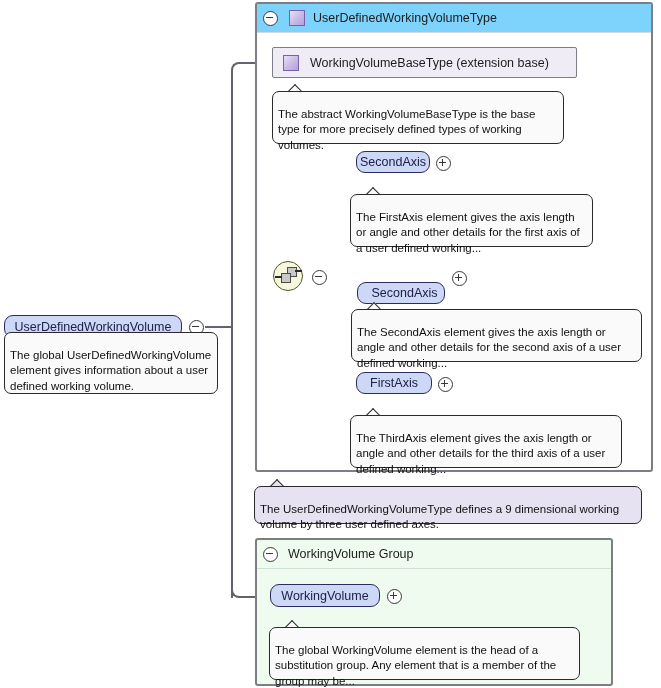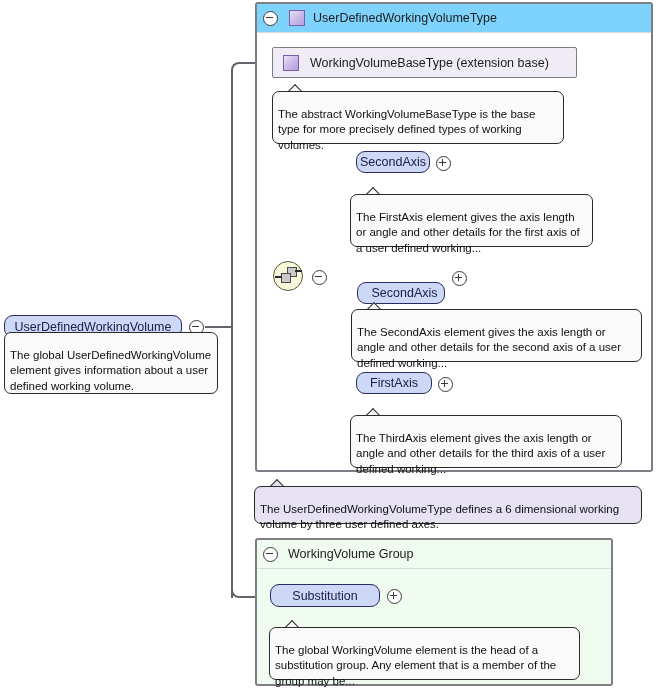--- a/index.html
+++ b/index.html
@@ -301,32 +301,32 @@
 <div class="abs" style="left:438px; top:377px;">
   <span class="circ-icon plus"></span>
 </div>
 <div class="callout-notch abs" style="left:366px; top:407px;"></div>
 <div class="callout abs" style="left:350px; top:415px; width:272px; height:53px;">
   <span>The ThirdAxis element gives the axis length or angle and other details for the third axis of a user defined working...</span>
 </div>
 
 <div class="callout-notch purple abs" style="left:270px; top:478px;"></div>
 <div class="callout purple abs" style="left:254px; top:486px; width:388px; height:38px;">
-  <span>The UserDefinedWorkingVolumeType defines a 6 dimensional working volume by three user defined axes.</span>
+  <span>The UserDefinedWorkingVolumeType defines a 9 dimensional working volume by three user defined axes.</span>
 </div>
 
 <div class="subst-container abs" style="left:255px; top:538px; width:358px; height:148px;">
   <div class="subst-header">
     <span class="circ-icon"></span>
     <span class="subst-title">WorkingVolume Group</span>
   </div>
 </div>
 
 <div class="elem-pill abs" style="left:270px; top:584px; width:110px; height:23px;">
-  <span>Substitution</span>
+  <span>WorkingVolume</span>
 </div>
 <div class="abs" style="left:387px; top:589px;">
   <span class="circ-icon plus"></span>
 </div>
 
 <div class="callout-notch abs" style="left:285px; top:619px;"></div>
 <div class="callout abs" style="left:269px; top:627px; width:311px; height:53px;">
   <span>The global WorkingVolume element is the head of a substitution group. Any element that is a member of the group may be...</span>
 </div>
 

